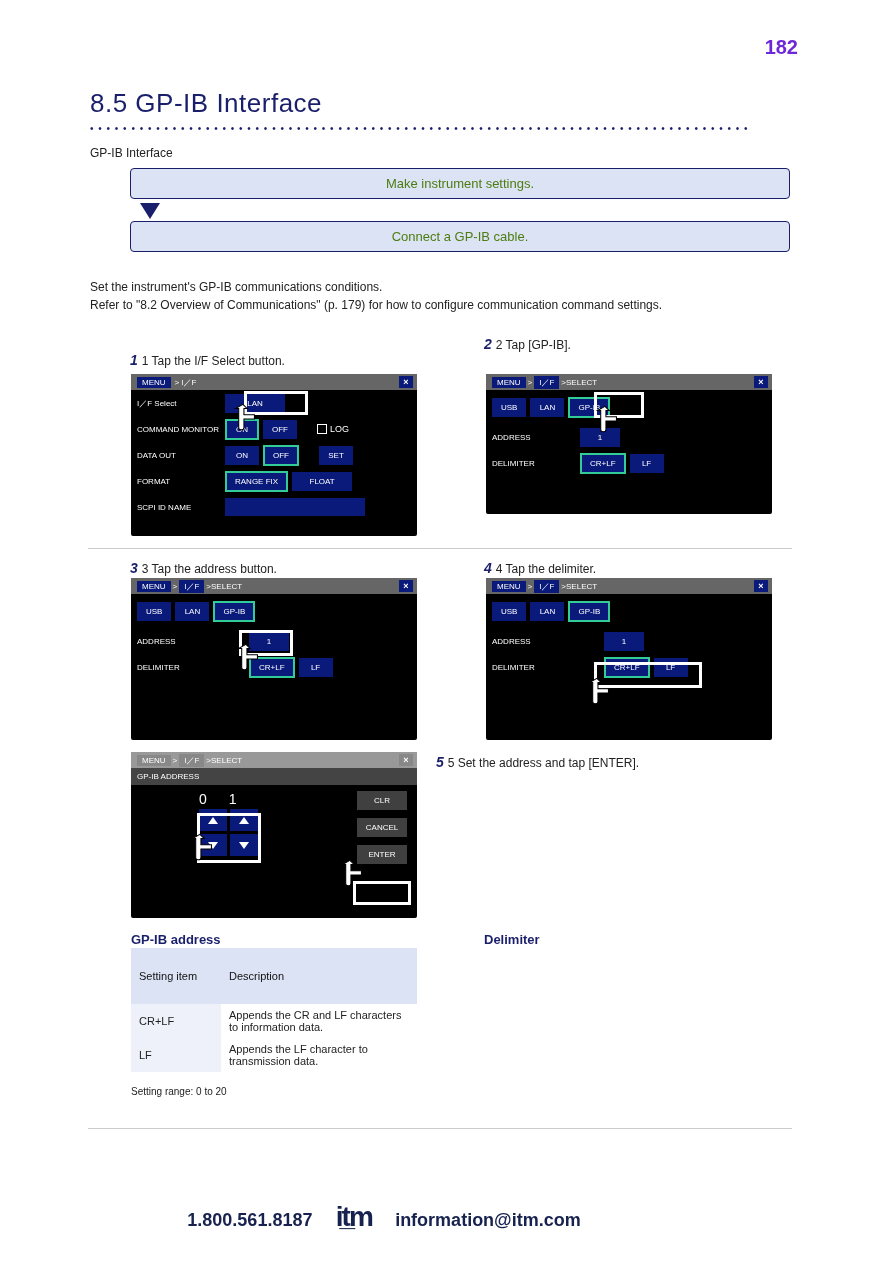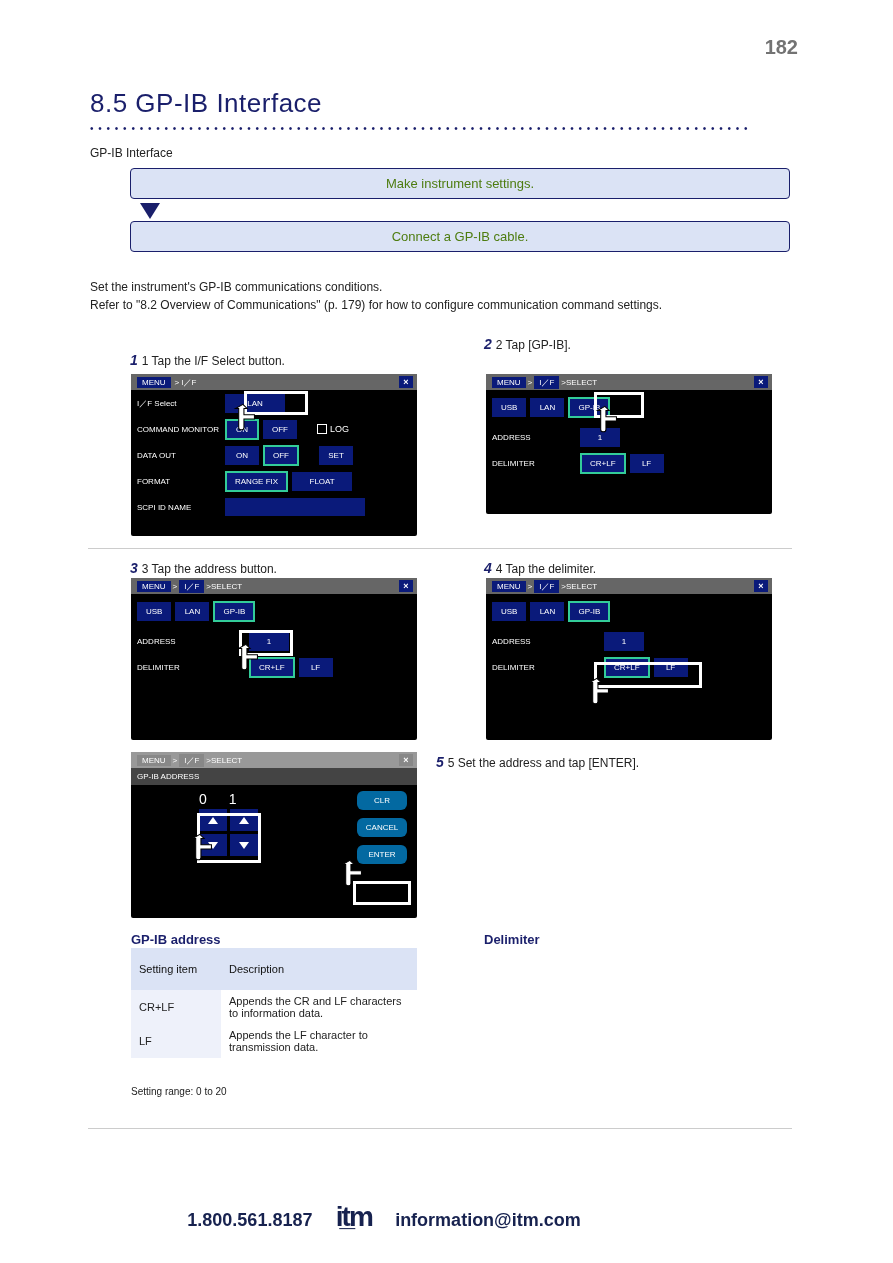--- a/index.html
+++ b/index.html
@@ -6,21 +6,21 @@
   body {
     width: 893px;
     height: 1263px;
     background: #fff;
     font-family: Arial, sans-serif;
     font-size: 12px;
     position: relative;
     color: #222;
   }
   .page { padding: 58px 90px 0 90px; }
-  .page-num { position: absolute; right: 95px; top: 36px; font-size: 20px; font-weight: bold; color: #737373; }
+  .page-num { position: absolute; right: 95px; top: 36px; font-size: 20px; font-weight: bold; color: #6d28d9; }
   .section-title {
     position: absolute;
     left: 90px;
     top: 88px;
     font-size: 26px;
     font-weight: normal;
     color: #1a1f6b;
     letter-spacing: 0.5px;
   }
   .dotted {
@@ -131,25 +131,25 @@
   .stepper-group { display: flex; flex-direction: column; gap: 3px; margin-top: 2px; }
   .stepper-row { display: flex; gap: 3px; }
   .step-btn {
     width: 28px; height: 22px;
     background: #0a1a7a;
     display: flex; align-items: center; justify-content: center;
   }
   .tri-up { width:0;height:0;border-left:5px solid transparent;border-right:5px solid transparent;border-bottom:7px solid #fff;}
   .tri-dn { width:0;height:0;border-left:5px solid transparent;border-right:5px solid transparent;border-top:7px solid #fff;}
   .side-btns { position: absolute; right: 10px; top: 6px; display: flex; flex-direction: column; gap: 8px; }
-  .side-btn { background:#0369a1;color:#fff;font-size:8px;padding:5px 4px;text-align:center;width:50px;border-radius:6px;}
+  .side-btn { background:#404040;color:#fff;font-size:8px;padding:5px 4px;text-align:center;width:50px;}
 
   .subsection-h { font-size: 13px; font-weight: bold; color: #1a1f6b; }
   .tbl { border-collapse: collapse; width: 286px; font-size: 11px; }
-  .tbl th { background: #dbe3f5; text-align: left; padding: 15px 8px; font-weight: normal; color: #111; }
+  .tbl th { background: #dbe3f5; text-align: left; padding: 22px 8px; font-weight: normal; color: #111; }
   .tbl td { background: #eef1fa; padding: 5px 8px; }
   .tbl .mid { background:#fff; padding:5px 8px; }
 
   .footer { position: absolute; bottom: 30px; width: 768px; text-align: center; }
   .footer .logo { font-weight: 800; font-size: 28px; color: #17224f; letter-spacing: -2px; }
   .watermark { position:absolute; top:550px; left:350px; font-size:44px; color:#5b8ed6; opacity:0.25; transform:rotate(28deg); pointer-events:none; font-weight:bold; }
 </style>
 </head>
 <body>
 

